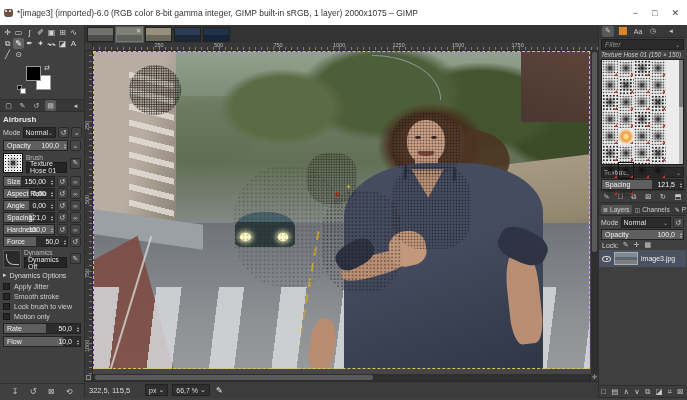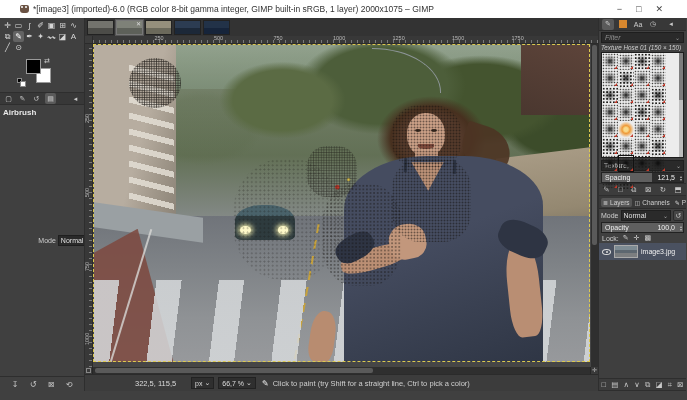--- a/index.html
+++ b/index.html
@@ -1,19 +1,19 @@
 <!DOCTYPE html>
 <html><head>
 <meta charset="utf-8">
 <style>
   html,body{margin:0;padding:0;background:#222;}
   *{box-sizing:border-box;font-family:"Liberation Sans","DejaVu Sans",sans-serif;}
   #window{position:relative;width:687px;height:400px;background:#404040;overflow:hidden;font-size:8px;color:#d8d8d8;}
   
-  .titlebar{height:18px;background:#ffffff;display:flex;align-items:center;padding:0 20px;color:#333;}
+  .titlebar{height:25px;background:#ffffff;display:flex;align-items:center;padding:0 4px;color:#333;}
   .appicon{width:9px;height:8px;background:#6b5344;border-radius:2px 2px 3px 3px;margin-right:4px;position:relative;}
   .appicon:after{content:"";position:absolute;left:1px;top:1px;width:2px;height:2px;background:#fff;border-radius:50%;box-shadow:4px 0 0 #fff;}
   .title-text{font-size:8.5px;white-space:nowrap;overflow:hidden;flex:1;}
   .winctl{display:flex;gap:14px;margin-right:4px;color:#444;font-size:9px;}
   .winctl span{cursor:default;}
   
   .menubar{height:13px;background:#2c2c2c;display:flex;align-items:center;gap:9px;padding:0 6px;border-bottom:1px solid #252525;}
   .menu-item{font-size:8.5px;color:#d4d4d4;}
   
   .main{display:flex;height:373px;}
@@ -28,21 +28,21 @@
   .fgswatch{position:absolute;left:26px;top:3px;width:15px;height:15px;background:#000;border:1px solid #9a9a9a;z-index:2;}
   .bgswatch{position:absolute;left:36px;top:12px;width:15px;height:15px;background:#fff;border:1px solid #9a9a9a;}
   .swapicon{position:absolute;left:44px;top:1px;font-size:7px;color:#ccc;}
   .mini-reset{position:absolute;left:17px;top:22px;width:5px;height:5px;background:#000;border:1px solid #888;}
   .mini-reset:after{content:"";position:absolute;left:2px;top:2px;width:4px;height:4px;background:#fff;border:1px solid #888;}
   .dock-tabstrip{height:13px;display:flex;align-items:center;gap:3px;padding:0 3px;background:#383838;border-top:1px solid #2e2e2e;border-bottom:1px solid #2e2e2e;}
   .dock-tabstrip .ticon{font-size:7px;color:#c8c8c8;width:11px;height:11px;display:flex;align-items:center;justify-content:center;}
   .dock-tabstrip .ticon.active{background:#5a5a5a;border-radius:2px;}
   .dock-tabstrip .spacer{flex:1;}
   
-  .tool-options{flex:1;padding:2px 3px;display:flex;gap:2px;overflow:hidden;}
+  .tool-options{flex:1;padding:2px 3px;display:flex;flex-direction:column;gap:2px;overflow:hidden;}
   .to-title{font-size:8px;font-weight:bold;color:#e8e8e8;margin:1px 0;}
   .row{display:flex;align-items:center;gap:2px;}
   .rlabel{font-size:7px;color:#cfcfcf;}
   .combo{flex:1;height:11px;background:#2a2a2a;border:1px solid #1f1f1f;display:flex;align-items:center;padding:0 2px;font-size:7px;color:#e0e0e0;}
   .combo .chev{margin-left:auto;font-size:6px;color:#aaa;}
   .mini{min-width:11px;height:11px;border:1px solid #2a2a2a;background:#464646;color:#ccc;font-size:7px;display:flex;align-items:center;justify-content:center;border-radius:2px;}
   .slider{position:relative;height:11px;background:#2c2c2c;border:1px solid #222;flex:1;overflow:hidden;}
   .slider .fill{position:absolute;left:0;top:0;bottom:0;background:#5f5f5f;}
   .slider .slabel{position:absolute;left:3px;top:0;font-size:7px;line-height:10px;color:#f0f0f0;white-space:nowrap;}
   .slider .sval{position:absolute;right:8px;top:0;font-size:7px;line-height:10px;color:#f0f0f0;}
@@ -75,21 +75,21 @@
   .canvas{flex:1;position:relative;background:#464646;overflow:hidden;}
   .vscroll{width:7px;background:#2f2f2f;position:relative;}
   .vscroll .thumb{position:absolute;left:1px;right:1px;top:1px;height:62%;background:#5a5a5a;border-radius:2px;}
   .hscrollrow{height:7px;display:flex;background:#2f2f2f;}
   .qmask{width:8px;height:7px;background:#3a3a3a;border-right:1px solid #262626;position:relative;}
   .qmask:after{content:"";position:absolute;inset:1px;border:1px dashed #888;}
   .hscroll{flex:1;position:relative;}
   .hscroll .thumb{position:absolute;top:1px;bottom:1px;left:2px;width:56%;background:#5a5a5a;border-radius:2px;}
   .navbtn{width:8px;height:7px;background:#3a3a3a;border-left:1px solid #262626;color:#bbb;font-size:6px;line-height:7px;text-align:center;}
   .statusbar{height:17px;display:flex;align-items:center;gap:4px;padding:0 4px;background:#3c3c3c;border-top:1px solid #2b2b2b;}
-  .pos{font-size:7.5px;color:#dcdcdc;min-width:52px;margin-left:46px;}
+  .pos{font-size:7.5px;color:#dcdcdc;min-width:52px;}
   .sb-combo{height:12px;background:#2f2f2f;border:1px solid #222;display:flex;align-items:center;gap:2px;padding:0 3px;font-size:7px;color:#ddd;}
   .sb-msg{font-size:7.5px;color:#cfcfcf;white-space:nowrap;overflow:hidden;}
   .brushcur{font-size:8px;color:#eee;margin-left:2px;}
   
   .scene{position:absolute;left:1px;top:1px;width:496px;height:317px;overflow:hidden;background:#8e9296;}
   .abs{position:absolute;}
   .layer-boundary{position:absolute;left:0;top:0;width:497px;height:318px;border:1px dashed #dcc94e;pointer-events:none;z-index:40;}
   .speck{background-image:radial-gradient(circle,#15120f .7px,transparent 1.15px);background-size:3px 3px;z-index:30;}
   
   .rd-tabs{height:13px;display:flex;align-items:center;gap:3px;padding:0 3px;background:#383838;border-bottom:1px solid #2c2c2c;}
@@ -440,21 +440,20 @@
         <span class="pos">322,5, 115,5</span>
         <div class="sb-combo">
           <span>px</span>
             <span>⌄</span>
         </div>
         <div class="sb-combo">
           <span>66,7 %</span>
             <span>⌄</span>
         </div>
         <span class="brushcur">✎</span>
-        <span class="sb-msg">Click to paint (try Shift for a straight line, Ctrl to pick a color)</span>
       </div>
     </div>
 
     <div class="right-dock">
       <div class="rd-tabs" id="rd-tabs">
           <div class="ticon active">✎</div>
           <div class="ticon">
             <div class="orange-sq"></div>
           </div>
           <div class="ticon">Aa</div>

